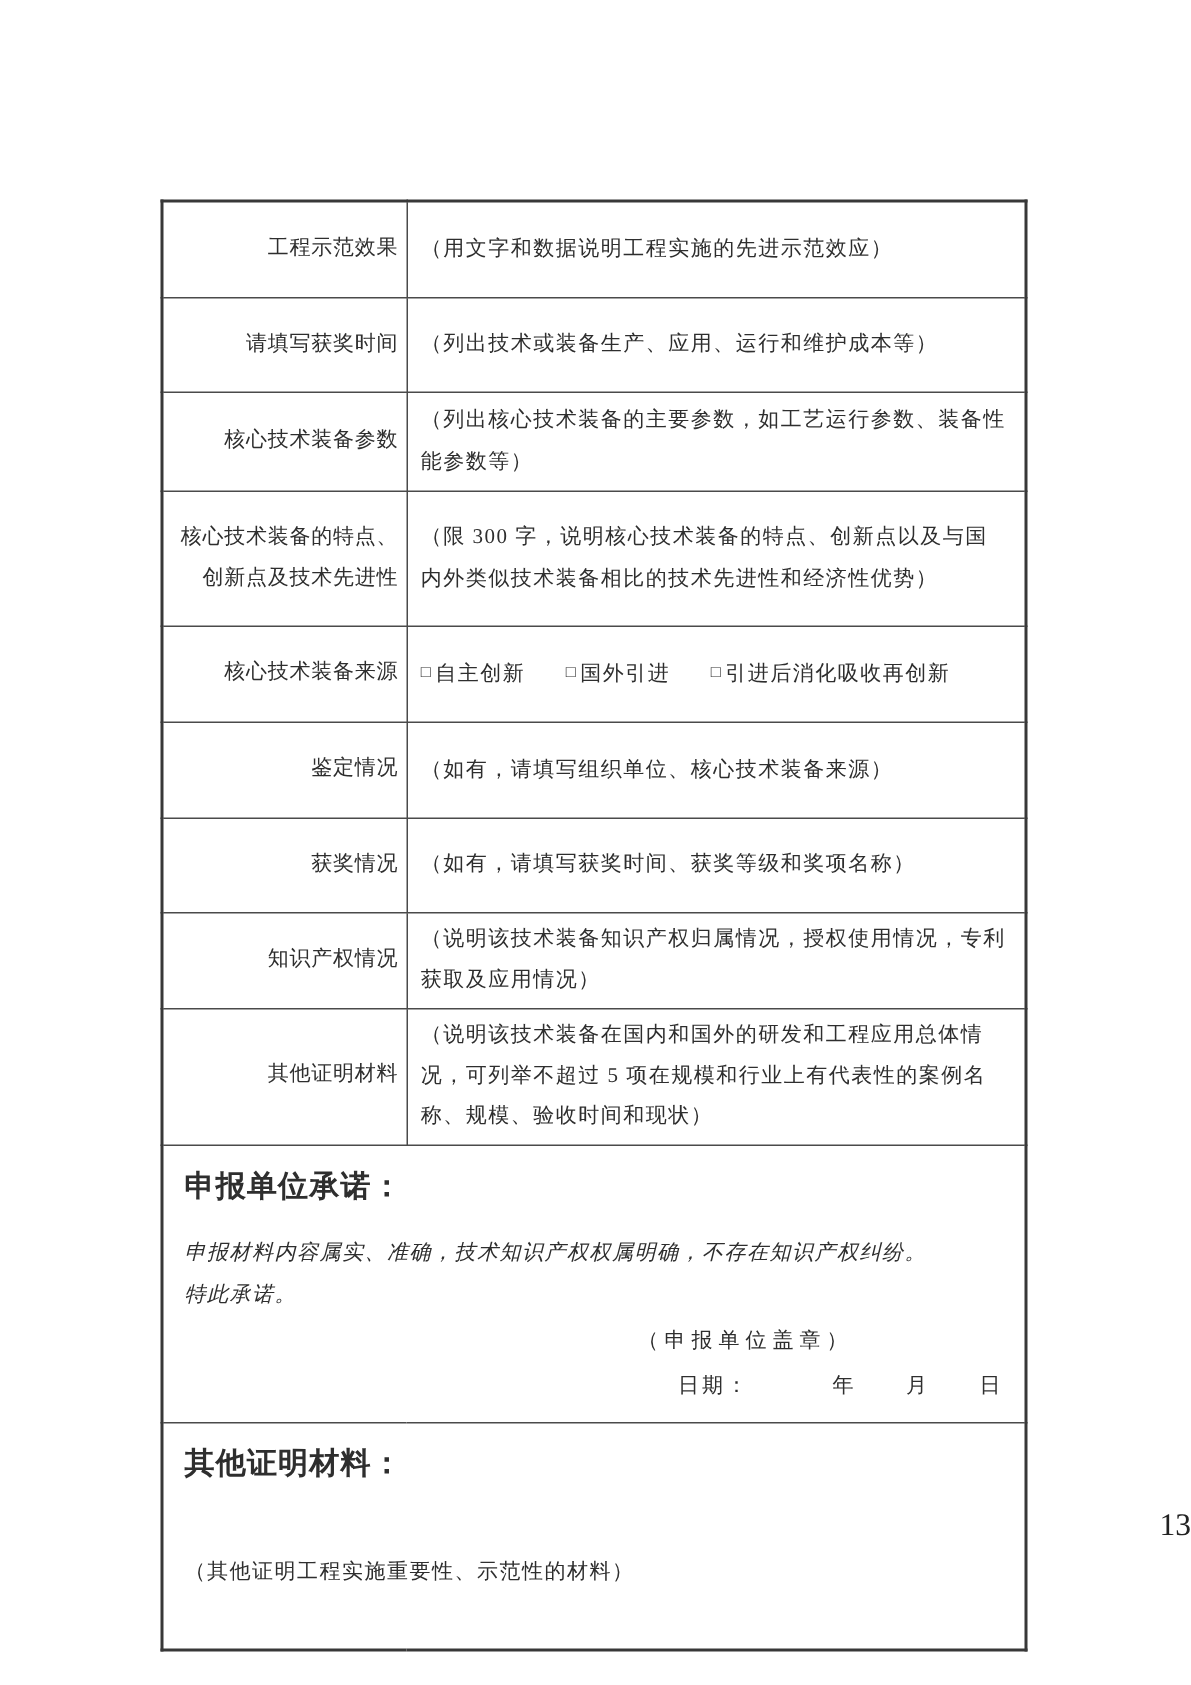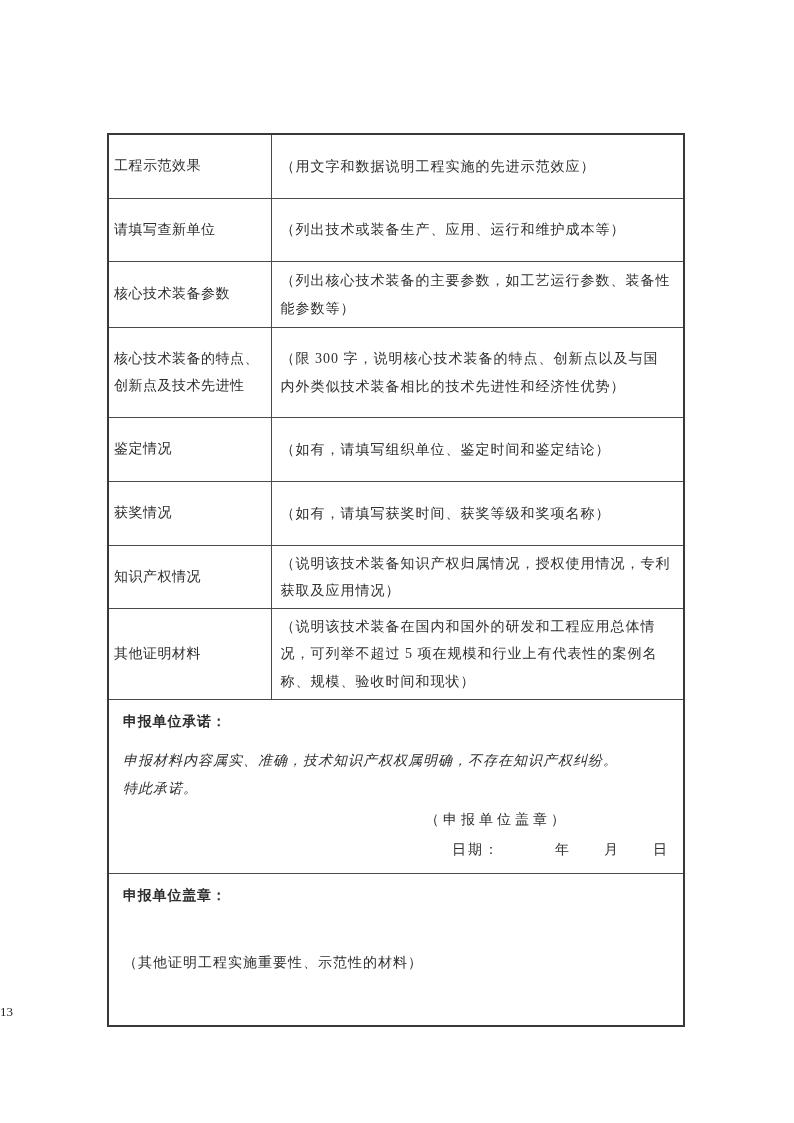--- a/index.html
+++ b/index.html
@@ -12,77 +12,96 @@
     position:absolute;left:107px;top:133px;width:578px;
     border-collapse:collapse;table-layout:fixed;
     border:2px solid #383838;
   }
   .form-table td{
     border:1.5px solid #4a4a4a;
     font-size:14px;
     overflow:hidden;
   }
   .label-cell{
-    text-align:left;vertical-align:middle;
+    text-align:right;vertical-align:middle;
     letter-spacing:0.5px;line-height:1.9;
     padding:18px 5px;
   }
   .desc-cell{
     text-align:left;vertical-align:middle;
     padding:4px 10px 4px 9px;
     letter-spacing:1px;line-height:1.95;
   }
   .sec-hdr{
     font-weight:bold;font-size:14.5px;
     padding:4px 8px;letter-spacing:0.8px;
     vertical-align:middle;
   }
   .opts{display:flex;align-items:center;gap:27px;}
   .opt{display:inline-flex;align-items:center;letter-spacing:1px;}
   .cb{font-size:11px;margin-right:2px;position:relative;top:-1px;}
   .block-cell{vertical-align:top;padding:9px 14px;}
-  .blk-title{font-weight:bold;font-size:14px;letter-spacing:0.8px;line-height:1.8;}
+  .blk-title{font-weight:bold;font-size:20px;letter-spacing:0.8px;line-height:1.8;}
   .commit-p{line-height:2;letter-spacing:1px;font-style:italic;}
   .commit-p.first{margin-top:13px;}
   .commit-stamp{margin-top:3px;margin-left:302px;letter-spacing:4px;line-height:2;}
   .commit-date{margin-top:2px;margin-left:284px;white-space:pre;letter-spacing:2px;line-height:2;text-align:right;}
   .other-desc{margin-top:41px;letter-spacing:1px;line-height:2;}
   .page-number{
     position:absolute;top:1004px;left:0;width:100%;
-    text-align:left;font-size:13px;color:#222;
+    text-align:right;font-size:21px;color:#222;
   }
 </style>
 </head>
 <body>
 
 <table class="form-table">
   <colgroup>
       <col style="width:163px">
       <col>
     </colgroup>
   <tbody>
     <tr style="height:42px">
       <td class="label-cell">工程示范效果</td>
       <td class="desc-cell">（用文字和数据说明工程实施的先进示范效应）</td>
     </tr>
     <tr style="height:41px">
-      <td class="label-cell">请填写查新单位</td>
+      <td class="label-cell">请填写获奖时间</td>
       <td class="desc-cell">（列出技术或装备生产、应用、运行和维护成本等）</td>
     </tr>
     <tr style="height:66px">
       <td class="label-cell">核心技术装备参数</td>
       <td class="desc-cell">（列出核心技术装备的主要参数，如工艺运行参数、装备性能参数等）</td>
     </tr>
     <tr style="height:64px">
       <td class="label-cell">核心技术装备的特点、创新点及技术先进性</td>
       <td class="desc-cell">（限 300 字，说明核心技术装备的特点、创新点以及与国内外类似技术装备相比的技术先进性和经济性优势）</td>
     </tr>
+    <tr style="height:34px">
+      <td class="label-cell">核心技术装备来源</td>
+      <td class="desc-cell">
+        <div class="opts">
+          <span class="opt">
+            <span class="cb">□</span>
+            <span>自主创新</span>
+          </span>
+          <span class="opt">
+            <span class="cb">□</span>
+            <span>国外引进</span>
+          </span>
+          <span class="opt">
+            <span class="cb">□</span>
+            <span>引进后消化吸收再创新</span>
+          </span>
+        </div>
+      </td>
+    </tr>
     <tr style="height:42px">
       <td class="label-cell">鉴定情况</td>
-      <td class="desc-cell">（如有，请填写组织单位、鉴定时间和鉴定结论）</td>
+      <td class="desc-cell">（如有，请填写组织单位、核心技术装备来源）</td>
     </tr>
     <tr style="height:41px">
       <td class="label-cell">获奖情况</td>
       <td class="desc-cell">（如有，请填写获奖时间、获奖等级和奖项名称）</td>
     </tr>
     <tr style="height:54px">
       <td class="label-cell">知识产权情况</td>
       <td class="desc-cell">（说明该技术装备知识产权归属情况，授权使用情况，专利获取及应用情况）</td>
     </tr>
     <tr style="height:75px">
@@ -93,20 +112,20 @@
       <td class="block-cell" colspan="2">
         <div class="blk-title">申报单位承诺：</div>
         <div class="commit-p first">申报材料内容属实、准确，技术知识产权权属明确，不存在知识产权纠纷。</div>
         <div class="commit-p">特此承诺。</div>
         <div class="commit-stamp">（申报单位盖章）</div>
         <div class="commit-date">日期：          年      月      日</div>
       </td>
     </tr>
     <tr style="height:152px">
       <td class="block-cell" colspan="2">
-        <div class="blk-title">申报单位盖章：</div>
+        <div class="blk-title">其他证明材料：</div>
         <div class="other-desc">（其他证明工程实施重要性、示范性的材料）</div>
       </td>
     </tr>
   </tbody>
 </table>
 
 <div class="page-number">13</div>
 
 </body></html>

